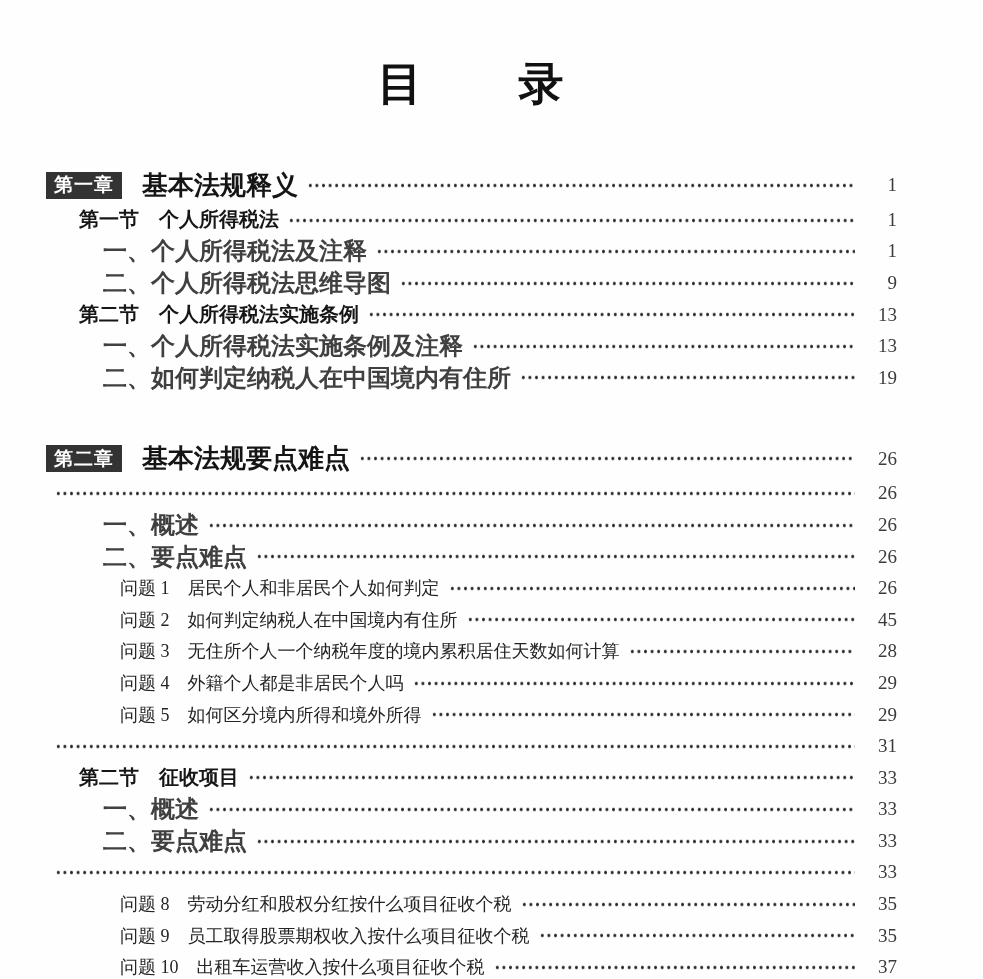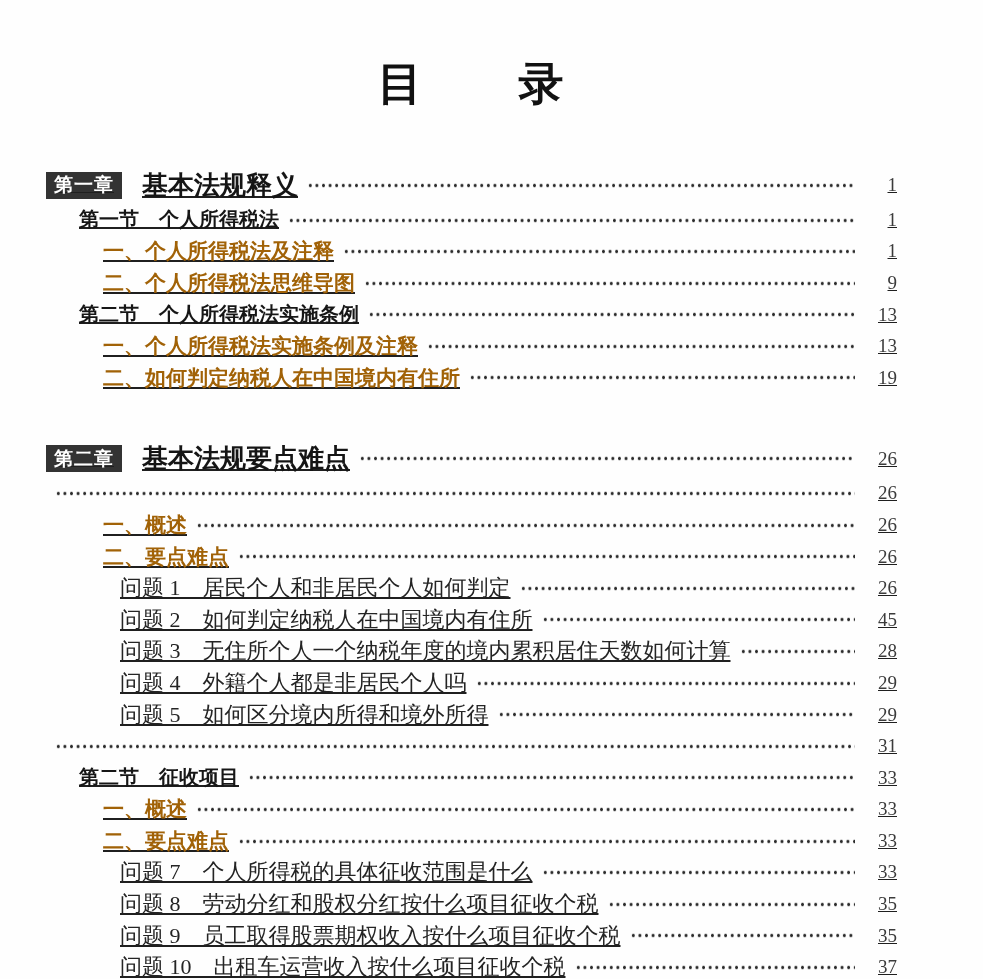--- a/index.html
+++ b/index.html
@@ -23,21 +23,20 @@
     letter-spacing: 2px;
     margin-bottom: 52px;
     white-space: pre;
   }
   .toc { width: 100%; }
   .row {
     display: flex;
     align-items: center;
     height: 31.6px;
     white-space: nowrap;
-    text-decoration: underline;
   }
   .row.chapter { height: 38px; }
   .block-gap { height: 46px; }
 
   .badge {
     display: inline-flex;
     align-items: center;
     justify-content: center;
     background: #333333;
     color: #ffffff;
@@ -61,29 +60,29 @@
     font-family: "Liberation Sans", sans-serif;
     font-weight: bold;
     font-size: 20px;
     color: #161616;
     padding-left: 33px;
     flex: 0 0 auto;
   }
   .item-label {
     font-family: "Liberation Sans", sans-serif;
     font-weight: bold;
-    font-size: 21px;
-    color: #a16207;
+    font-size: 24px;
+    color: #404040;
     padding-left: 57px;
     flex: 0 0 auto;
   }
   .question-label {
     font-family: "Liberation Serif", serif;
     font-weight: normal;
-    font-size: 22px;
+    font-size: 18px;
     color: #242424;
     padding-left: 74px;
     flex: 0 0 auto;
   }
   .leader {
     flex: 1 1 auto;
     align-self: stretch;
     margin: 0 10px 0 9px;
     background-image: radial-gradient(circle, #2c2c2c 1.5px, rgba(0,0,0,0) 1.6px);
     background-size: 6.6px 6.6px;
@@ -224,21 +223,20 @@
       <span class="pagenum">33</span>
     </div>
 
     <div class="row">
       <span class="item-label">二、要点难点</span>
       <span class="leader"></span>
       <span class="pagenum">33</span>
     </div>
 
     <div class="row">
-      <span class="question-label">问题 7　个人所得税的具体征收范围是什么</span>
       <span class="leader"></span>
       <span class="pagenum">33</span>
     </div>
 
     <div class="row">
       <span class="question-label">问题 8　劳动分红和股权分红按什么项目征收个税</span>
       <span class="leader"></span>
       <span class="pagenum">35</span>
     </div>
 

